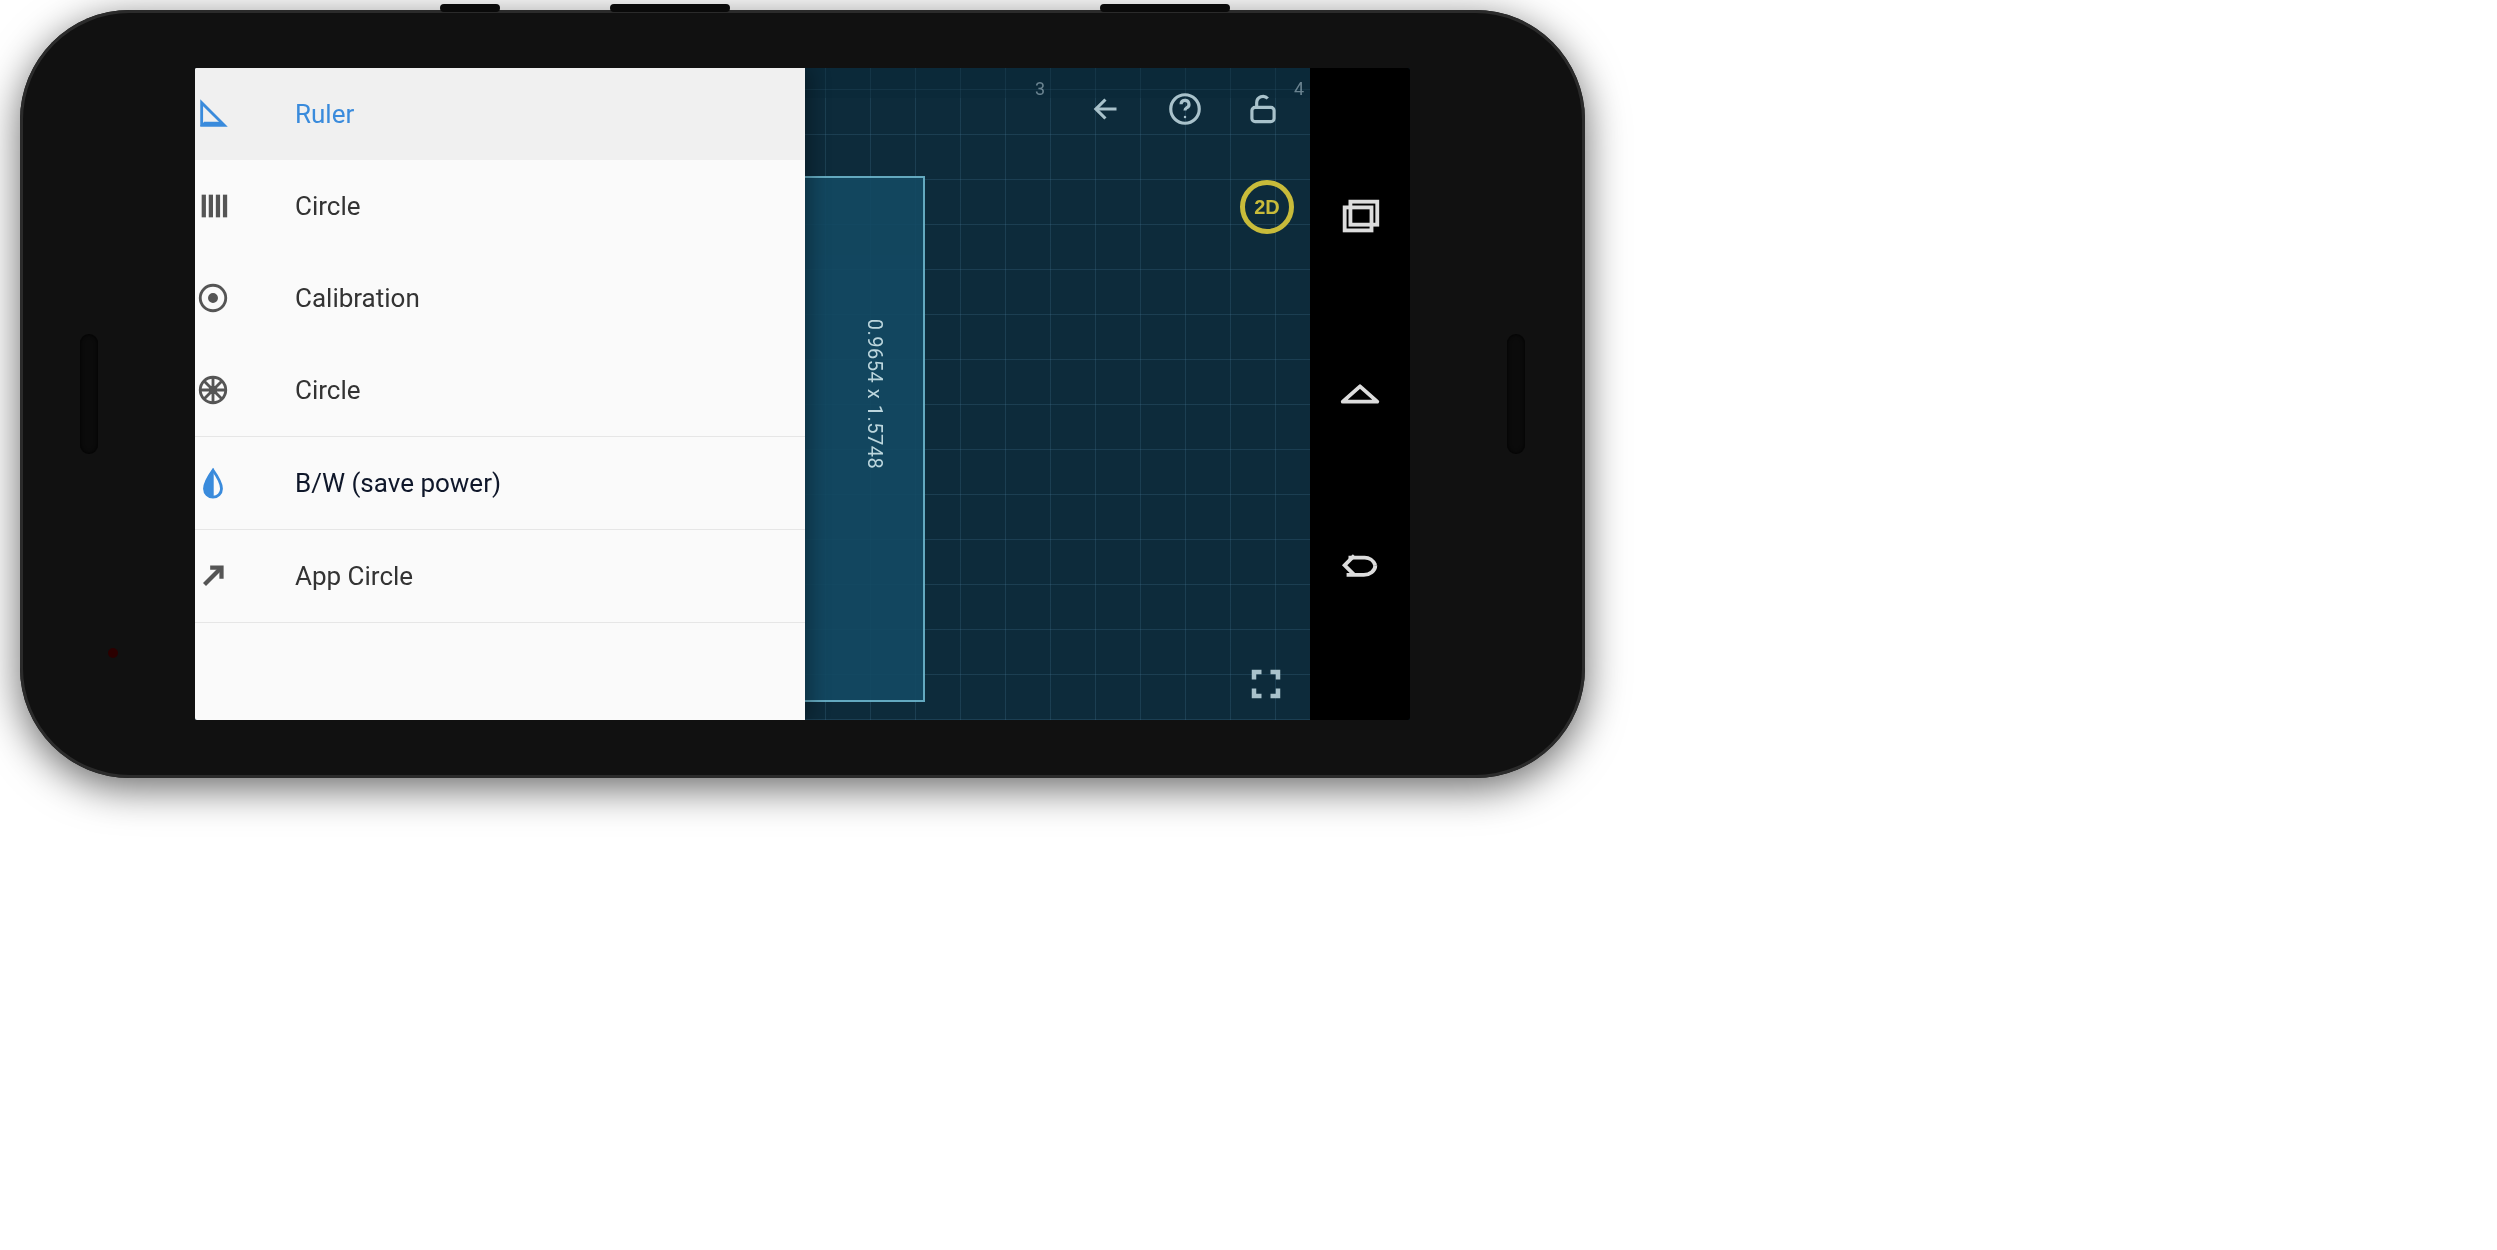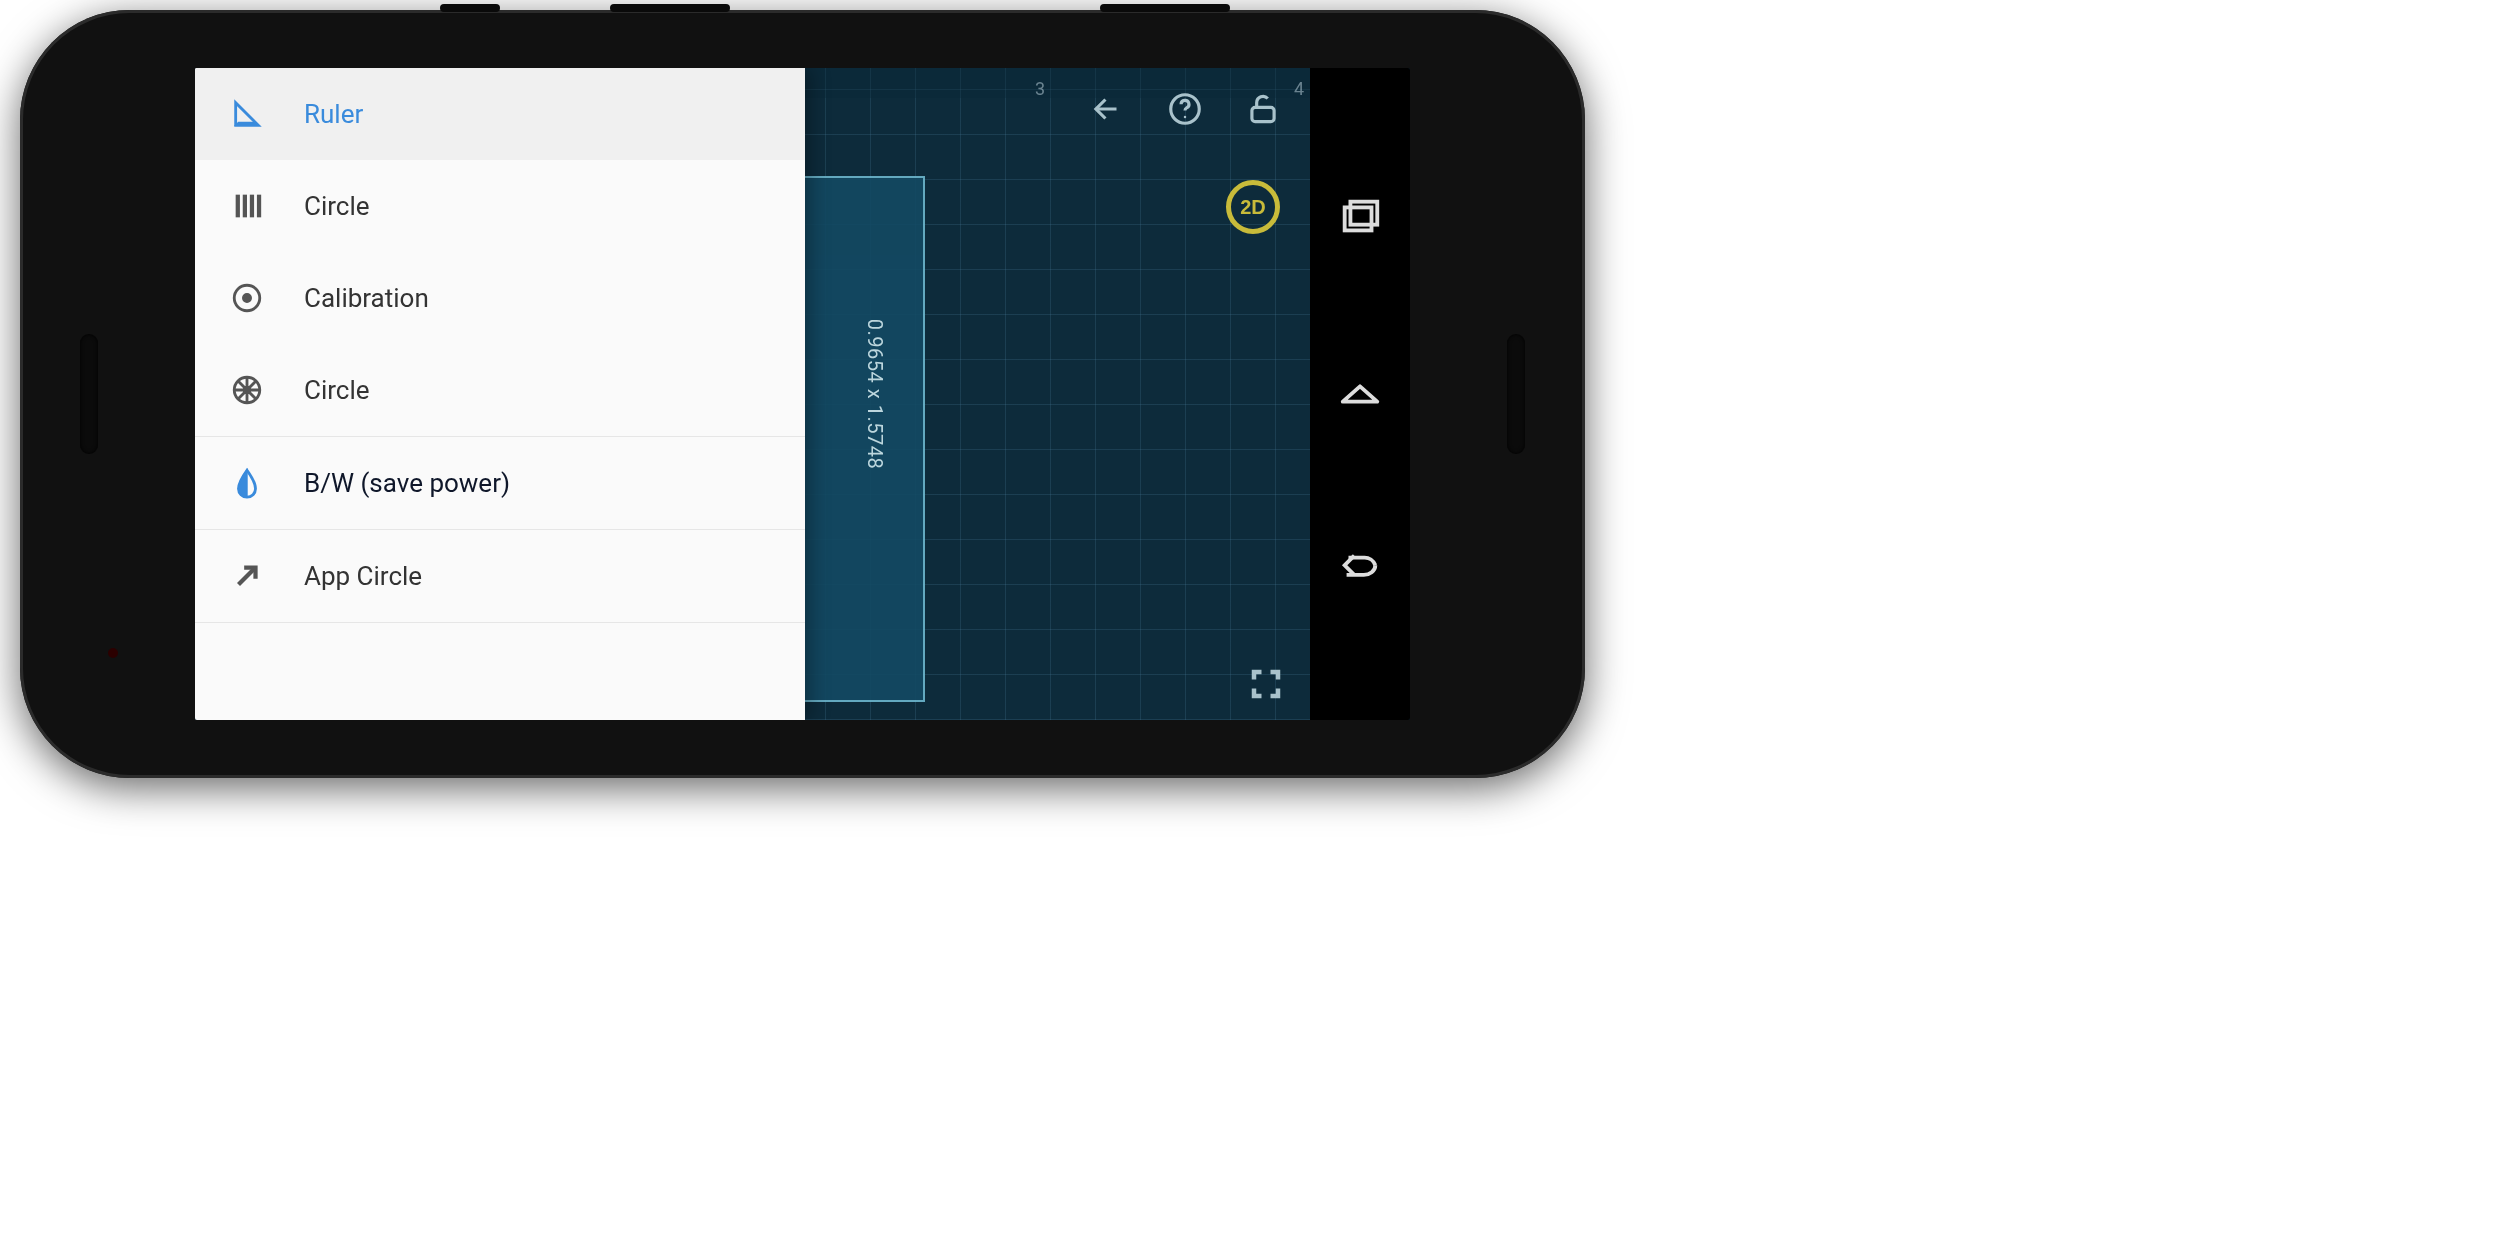--- a/index.html
+++ b/index.html
@@ -92,21 +92,21 @@
   .top-icons {
     position: absolute; top: 20px; right: 26px;
     display: flex; gap: 36px; align-items: center;
   }
   .icon-btn {
     width: 42px; height: 42px; display: flex; align-items: center; justify-content: center;
     color: #a9c2cb;
   }
   .icon-btn svg { width: 38px; height: 38px; stroke: #a9c2cb; fill: none; stroke-width: 2; }
   .badge-2d {
-    position: absolute; top: 112px; right: 30px;
+    position: absolute; top: 112px; right: 16px;
     width: 54px; height: 54px; border-radius: 50%;
     border: 5px solid #c8bb3a;
     color: #c8bb3a;
     display: flex; align-items: center; justify-content: center;
     font-weight: 800; font-size: 20px;
     font-family: Arial, sans-serif;
   }
   .fullscreen-btn {
     position: absolute; bottom: 14px; right: 26px;
     color: #a9c2cb;
@@ -116,24 +116,23 @@
   .drawer {
     position: absolute; left: 0; top: 0; bottom: 0; width: 610px;
     background: #fafafa;
     box-shadow: 6px 0 18px rgba(0,0,0,0.3);
     display: flex; flex-direction: column;
   }
   .drawer .section { border-bottom: 1px solid #e6e6e6; }
   .drawer-item {
     display: flex; align-items: center;
     height: 92px;
-    padding-left: 34px;
     font-size: 26px;
     color: #333;
-    gap: 39px;
+    gap: 64px;
   }
   .drawer-item.selected { background: #f0f0f0; color: #3a8bdc; }
   .drawer-item.accent { color: #0f172a; }
   .drawer-item .di-icon { width: 36px; height: 36px; display: flex; align-items: center; justify-content: center; }
   .drawer-item .di-icon svg { width: 34px; height: 34px; }
   .drawer-item.selected .di-icon svg, .drawer-item.accent .di-icon svg { stroke: #3a8bdc; fill: #3a8bdc; }
   .drawer-item .di-icon svg { stroke: #555; fill: #555; }
   .drawer-item.selected .di-icon svg path, .drawer-item.accent .di-icon svg path { stroke: #3a8bdc; }
 
   .navbar {

